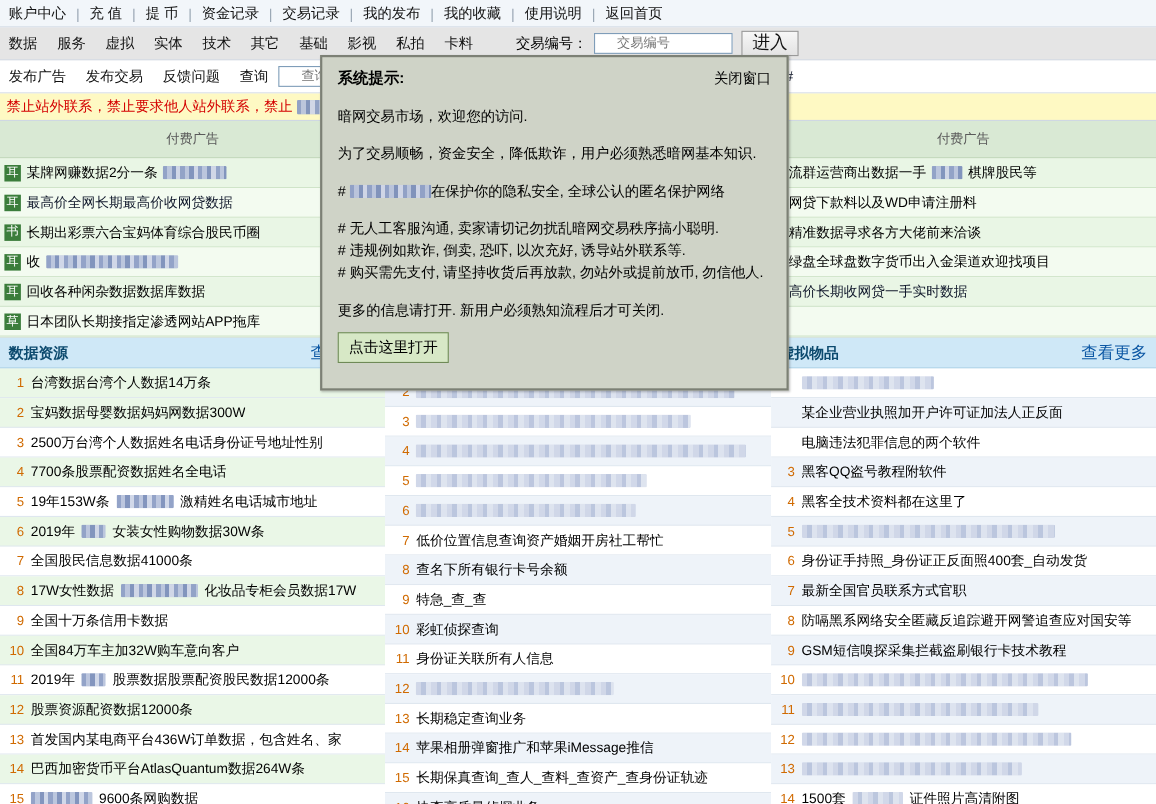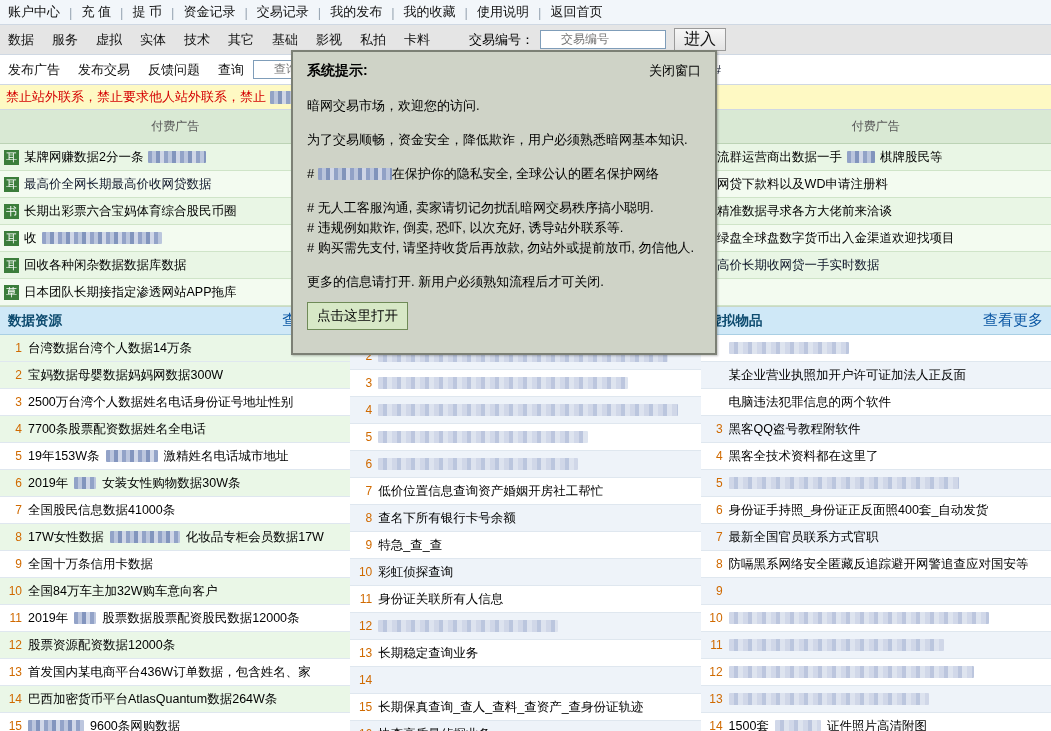--- a/index.html
+++ b/index.html
@@ -363,20 +363,21 @@
     <div class="li alt">
         <span class="num">12</span>
         <span class="mosaic light" style="width:180px;height:12px"></span>
       </div>
     <div class="li">
         <span class="num">13</span>
         <span class="li-text">长期稳定查询业务</span>
       </div>
     <div class="li alt">
         <span class="num">14</span>
+        <span class="li-text">苹果相册弹窗推广和苹果iMessage推信</span>
       </div>
     <div class="li">
         <span class="num">15</span>
         <span class="li-text">长期保真查询_查人_查料_查资产_查身份证轨迹</span>
       </div>
     <div class="li alt">
         <span class="num">16</span>
         <span class="li-text">快查高质量侦探业务</span>
       </div>
     <div class="li"></div>
@@ -418,20 +419,21 @@
     <div class="li alt">
         <span class="num">7</span>
         <span class="li-text">最新全国官员联系方式官职</span>
       </div>
     <div class="li">
         <span class="num">8</span>
         <span class="li-text">防嗝黑系网络安全匿藏反追踪避开网警追查应对国安等</span>
       </div>
     <div class="li alt">
         <span class="num">9</span>
+        <span class="li-text">GSM短信嗅探采集拦截盗刷银行卡技术教程</span>
       </div>
     <div class="li">
         <span class="num">10</span>
         <span class="mosaic light" style="width:260px;height:12px"></span>
       </div>
     <div class="li alt">
         <span class="num">11</span>
         <span class="mosaic light" style="width:215px;height:12px"></span>
       </div>
     <div class="li">

